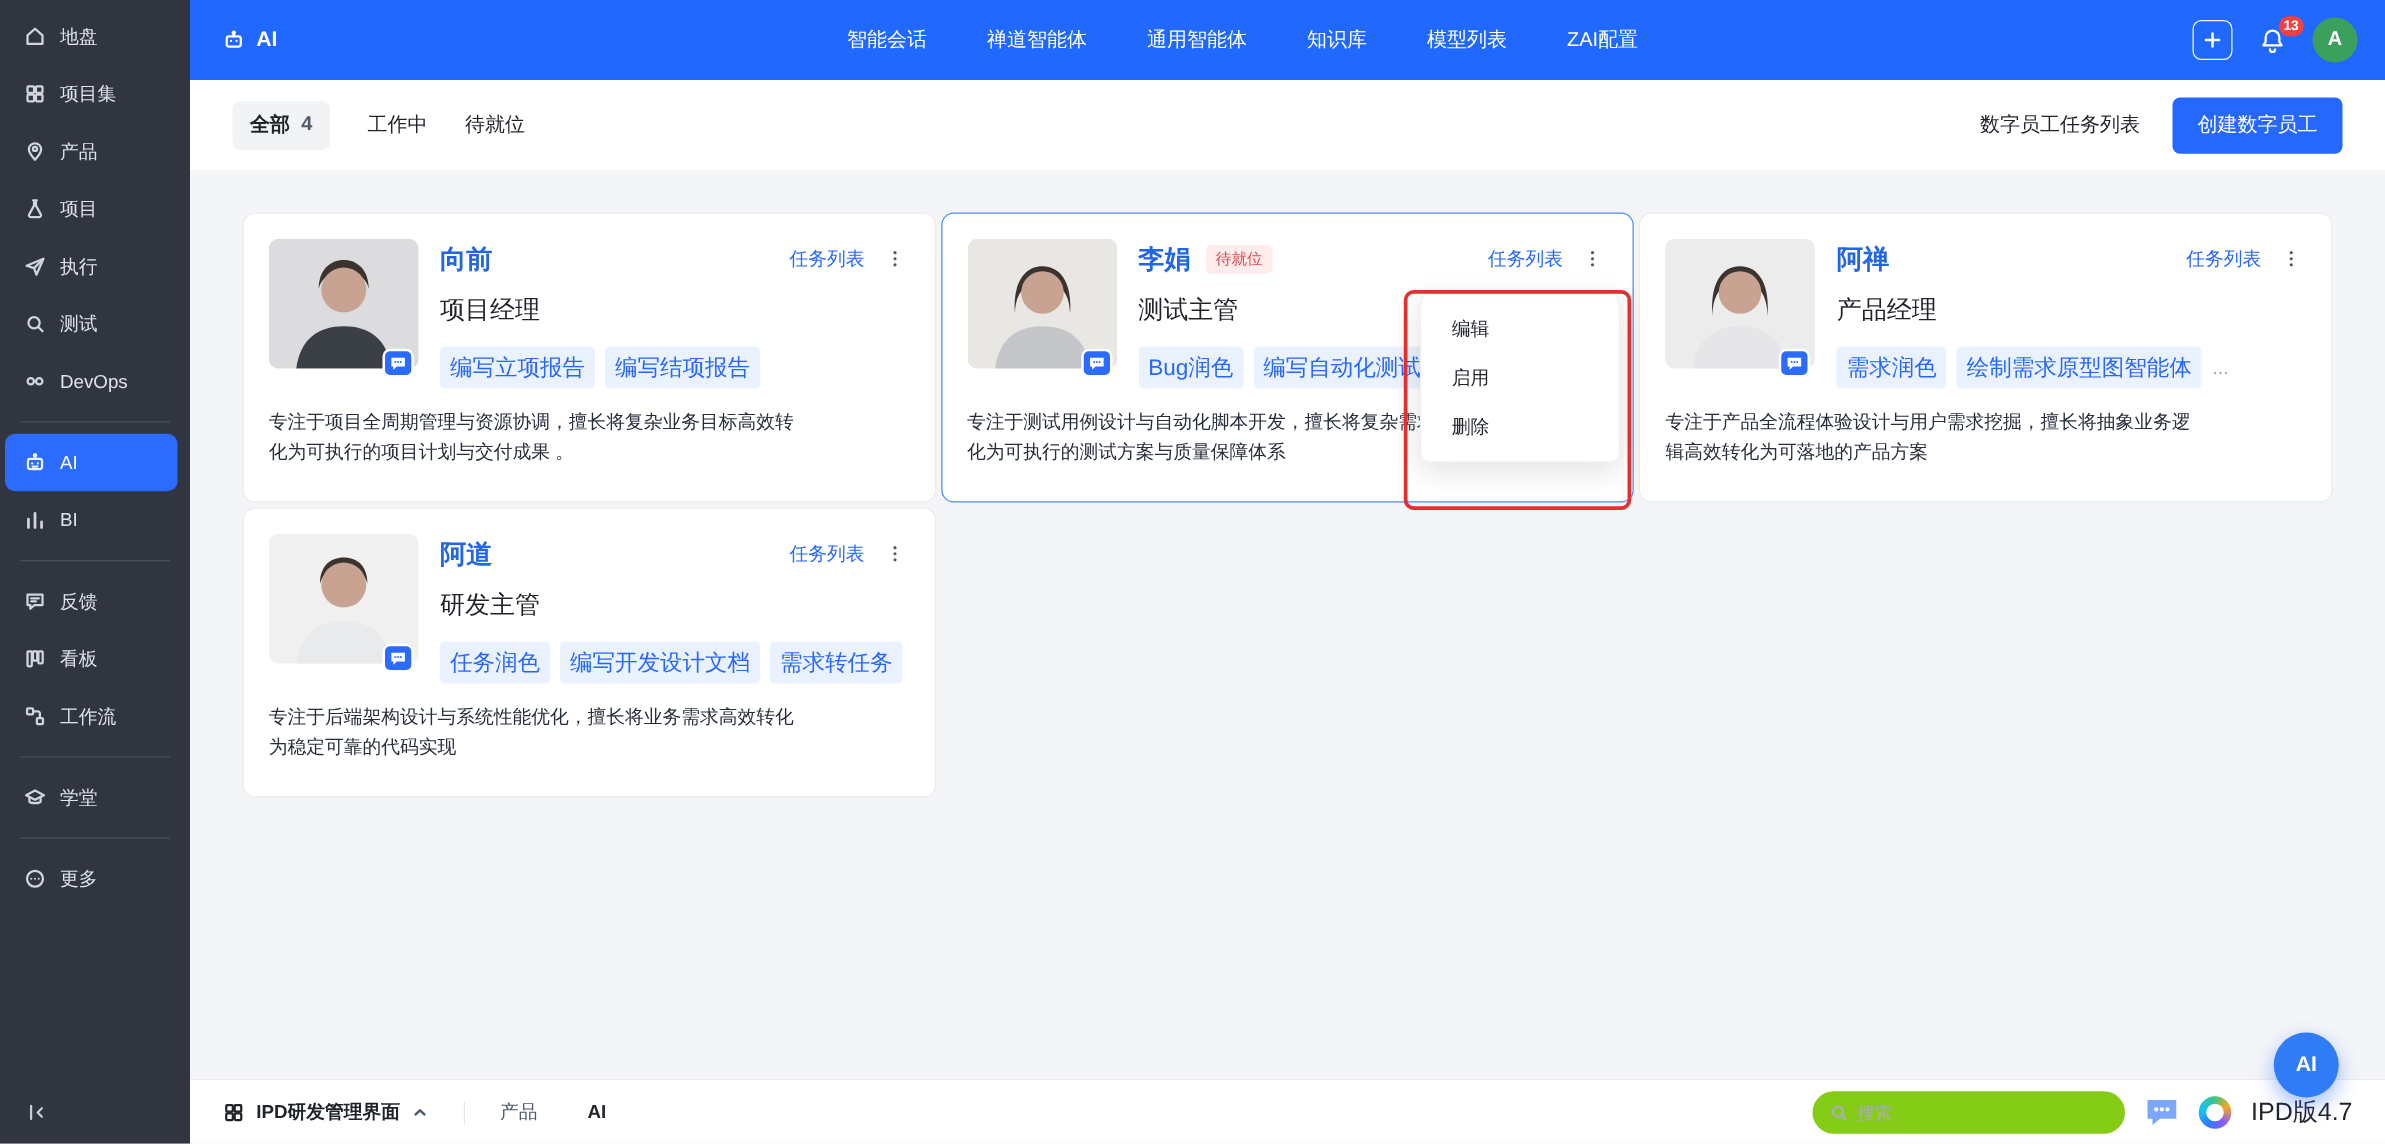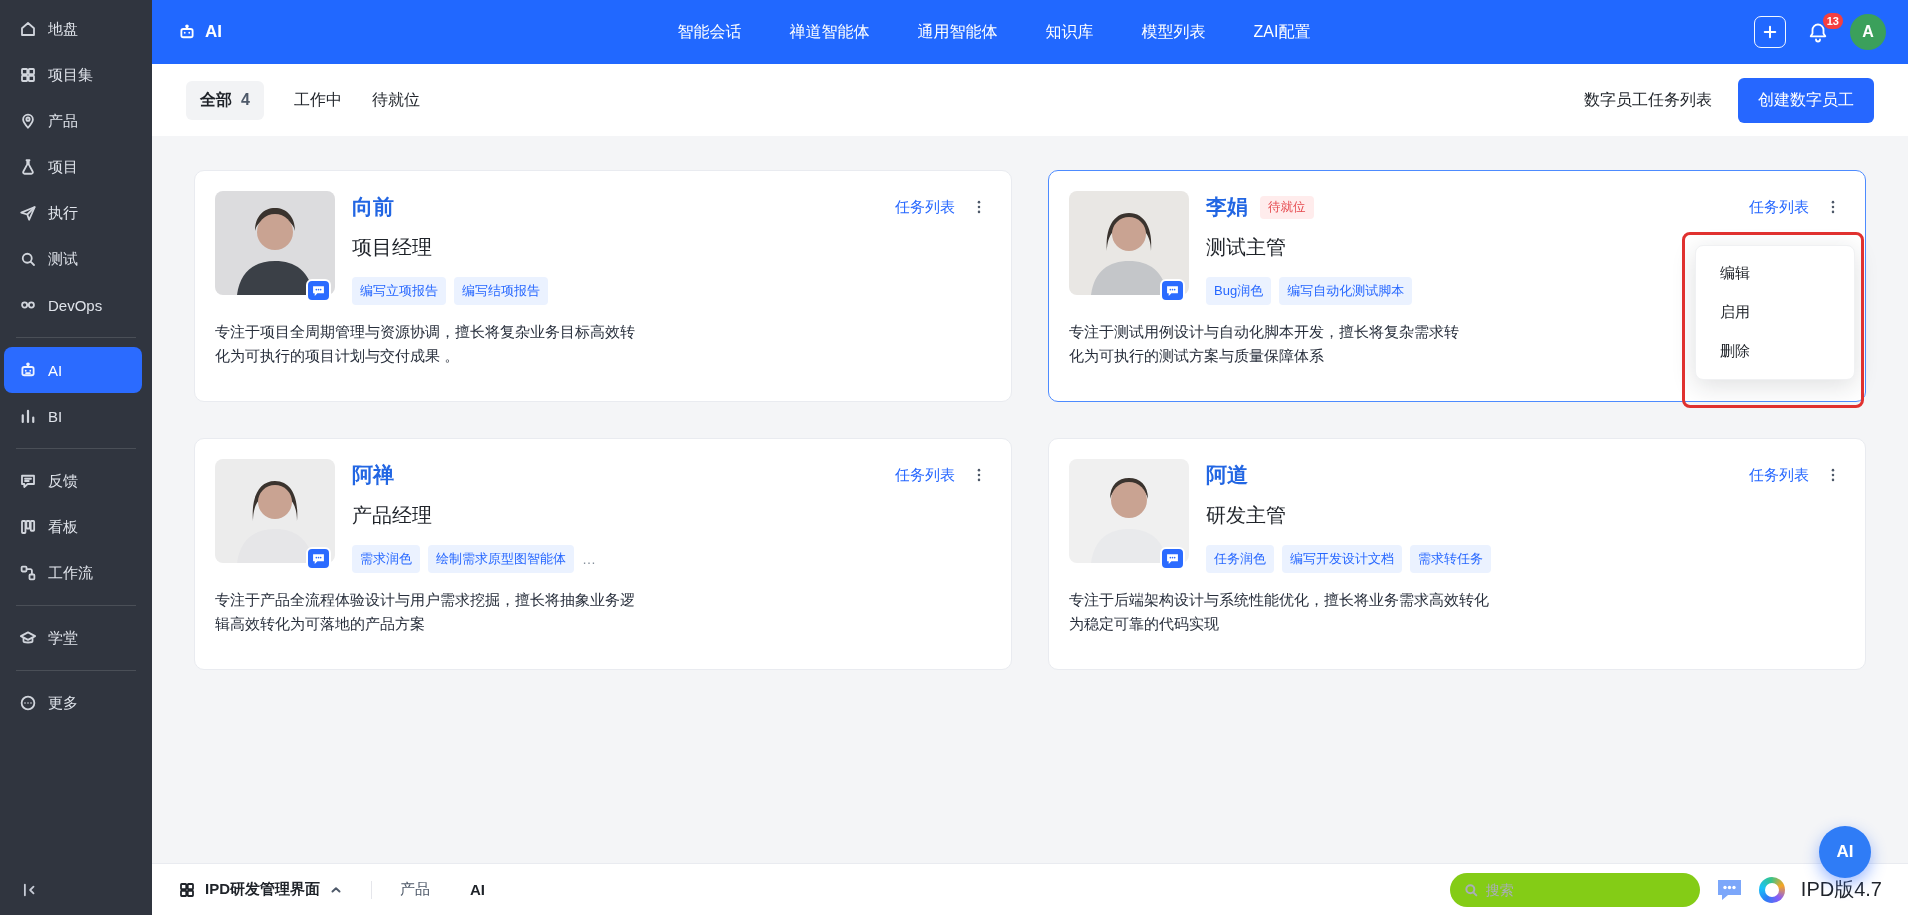--- a/index.html
+++ b/index.html
@@ -40,45 +40,45 @@
   .tabs { display:flex; align-items:center; gap:30px; }
   .tab { font-size:16px; color:#1F2329; cursor:pointer; }
   .tab.active { background:#F2F3F5; border-radius:6px; padding:9px 14px; font-weight:700; display:flex; gap:9px; align-items:center; }
   .tab-count { font-weight:600; color:#4E5969; }
   .toolbar-right { margin-left:auto; display:flex; align-items:center; gap:26px; }
   .task-list-link { font-size:16px; font-weight:500; color:#1F2329; cursor:pointer; }
   .btn-primary { background:#2667FF; color:#fff; border:none; font-size:16px; font-family:inherit; padding:12px 20px; border-radius:6px; cursor:pointer; }
 
   
   .content { flex:1; overflow:auto; padding:34px 42px; }
-  .cards { display:grid; grid-template-columns:repeat(2,1fr); gap:36px; }
+  .cards { display:grid; grid-template-columns:repeat(3,1fr); gap:4px; }
   .card { background:#fff; border:1px solid #E9EBF0; border-radius:10px; padding:20px; position:relative; min-height:232px; }
   .card.selected { border:1.5px solid #4D8BFF; }
   .card-top { display:flex; gap:17px; }
   .avatar-wrap { position:relative; width:120px; height:104px; flex:none; }
   .avatar { width:120px; height:104px; border-radius:8px; overflow:hidden; }
   .av1{--bg:#DCDCDE;--shirt:#3B4047;} .av2{--bg:#E9E7E4;--shirt:#C4C6C9;}
   .av3{--bg:#ECECEC;--shirt:#E6E6E8;} .av4{--bg:#F0F0F0;--shirt:#E9EAEC;}
   .ph-bg{fill:var(--bg);} .ph-head{fill:#C9A392;} .ph-hair{fill:#3A332E;} .ph-shirt{fill:var(--shirt);}
   .chat-badge { position:absolute; right:4px; bottom:-7px; width:25px; height:23px; background:#2B6BFF; border:2px solid #fff; border-radius:6px; display:grid; place-items:center; cursor:pointer; }
   .card-head { flex:1; min-width:0; }
   .title-row { display:flex; align-items:center; gap:12px; margin-top:2px; }
   .card-name { font-size:21px; font-weight:700; color:#2266E3; }
   .badge-waiting { font-size:12.5px; color:#E5484D; background:#FFECEC; padding:3px 8px; border-radius:4px; font-weight:500; }
   .spacer { flex:1; }
   .task-link { color:#2667FF; font-size:15px; cursor:pointer; white-space:nowrap; }
   .kebab { color:#4E5969; cursor:pointer; padding:2px 3px; }
   .card-role { margin-top:13px; font-size:20px; color:#1F2329; }
   .card-tags { margin-top:16px; display:flex; gap:8px; align-items:center; overflow:hidden; }
-  .tag { background:#EBF2FF; color:#2667FF; font-size:13px; padding:5px 8px; border-radius:4px; white-space:nowrap; }
+  .tag { background:#EBF2FF; color:#2667FF; font-size:18px; padding:5px 8px; border-radius:4px; white-space:nowrap; }
   .tags-more { color:#86909C; font-size:14px; }
   .card-desc { margin-top:15px; font-size:15px; line-height:1.62; color:#272E3B; white-space:pre-line; }
 
   
-  .menu-pop { position:absolute; top:74px; right:10px; width:160px; background:#fff; border:1px solid #F0F1F3; border-radius:8px; box-shadow:0 6px 24px rgba(31,35,41,.14); padding:8px 0; z-index:5; }
+  .menu-pop { position:absolute; top:64px; right:10px; width:160px; background:#fff; border:1px solid #F0F1F3; border-radius:8px; box-shadow:0 6px 24px rgba(31,35,41,.14); padding:8px 0; z-index:5; }
   .menu-item { padding:10px 24px; font-size:15px; color:#1F2329; cursor:pointer; }
   .annotation-box { position:absolute; top:61px; right:1px; width:182px; height:176px; border:3px solid #E0312F; border-radius:8px; z-index:6; pointer-events:none; }
 
   
   .footer { height:52px; flex:none; background:#fff; border-top:1px solid #E9EBF0; display:flex; align-items:center; padding:0 26px; gap:14px; position:relative; z-index:10; }
   .ws { display:flex; align-items:center; gap:9px; font-size:15px; font-weight:700; color:#1F2329; cursor:pointer; }
   .v-divider { width:1px; height:18px; background:#E5E6EB; margin:0 14px; }
   .crumb { font-size:15px; color:#4E5969; cursor:pointer; }
   .crumb.current { color:#1F2329; font-weight:700; margin-left:26px; }
   .footer-right { margin-left:auto; display:flex; align-items:center; gap:16px; }

